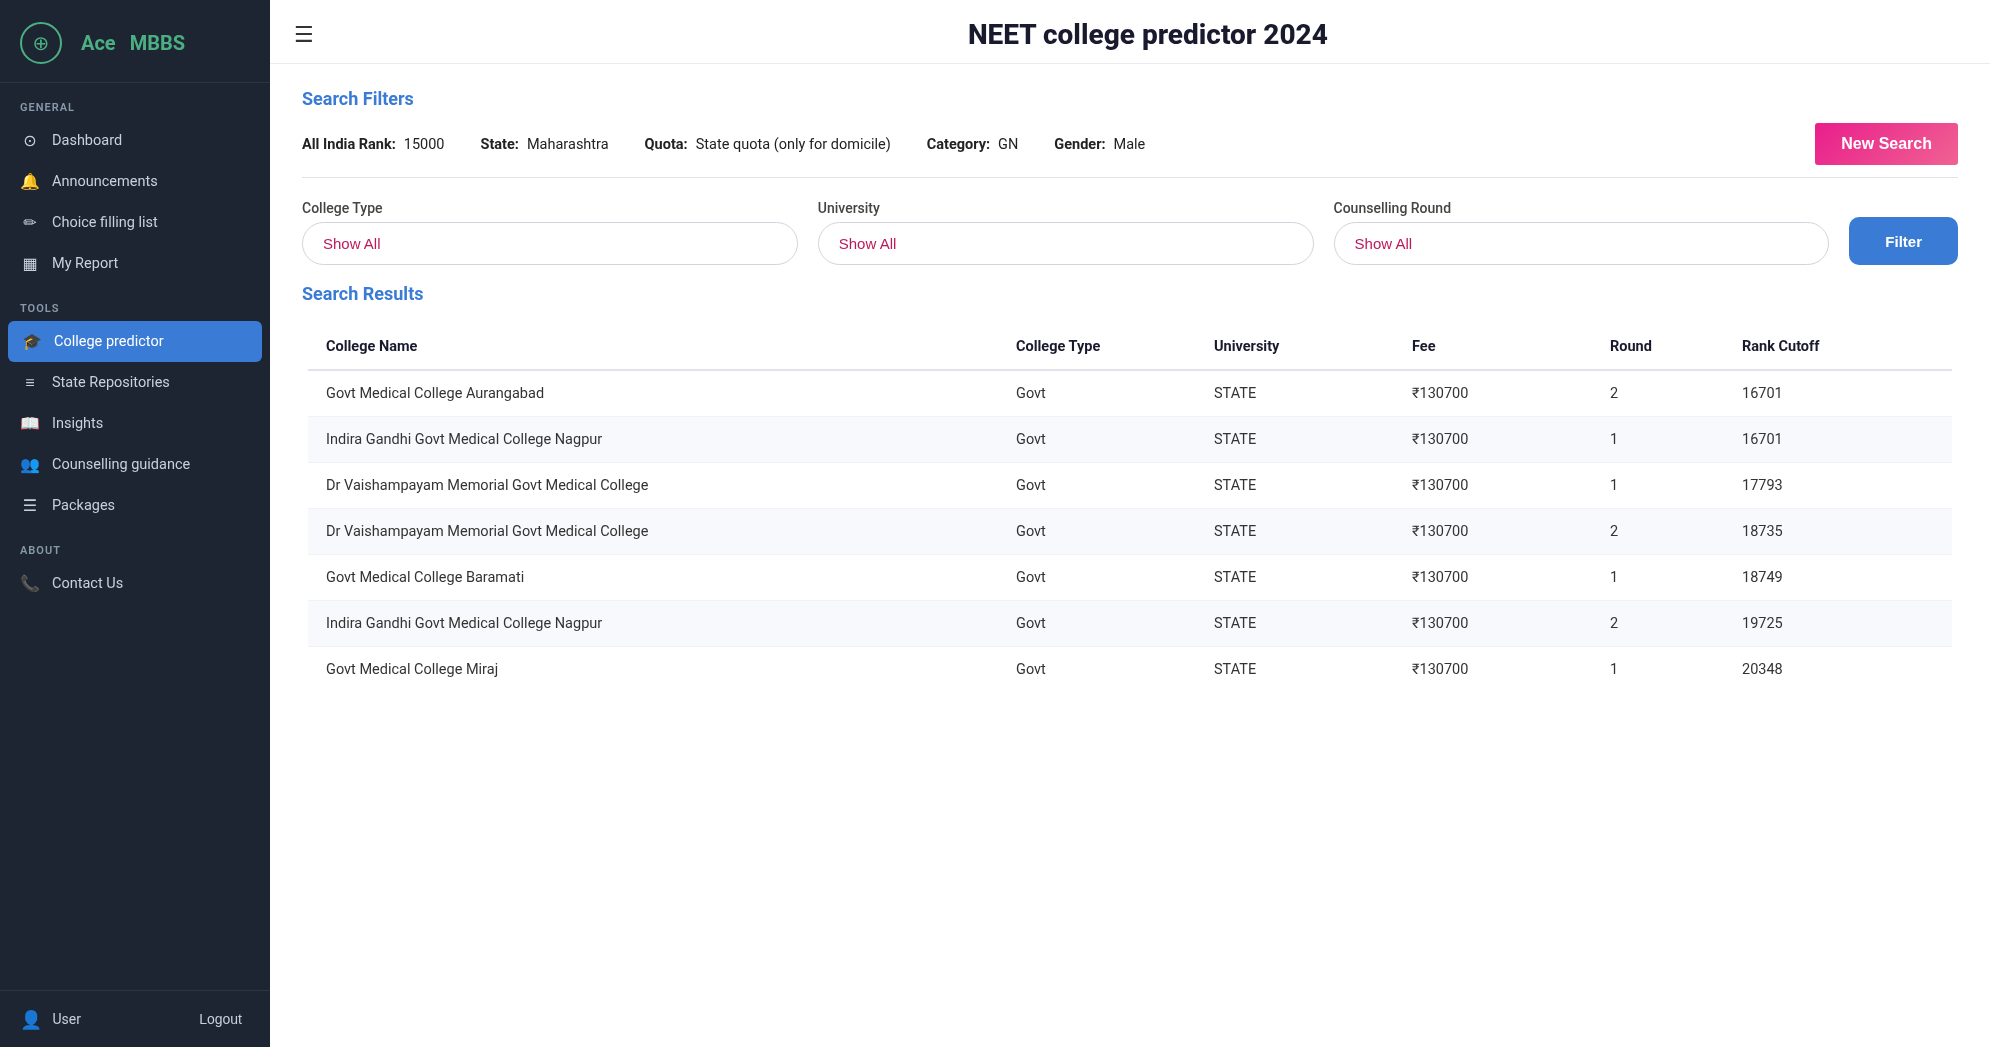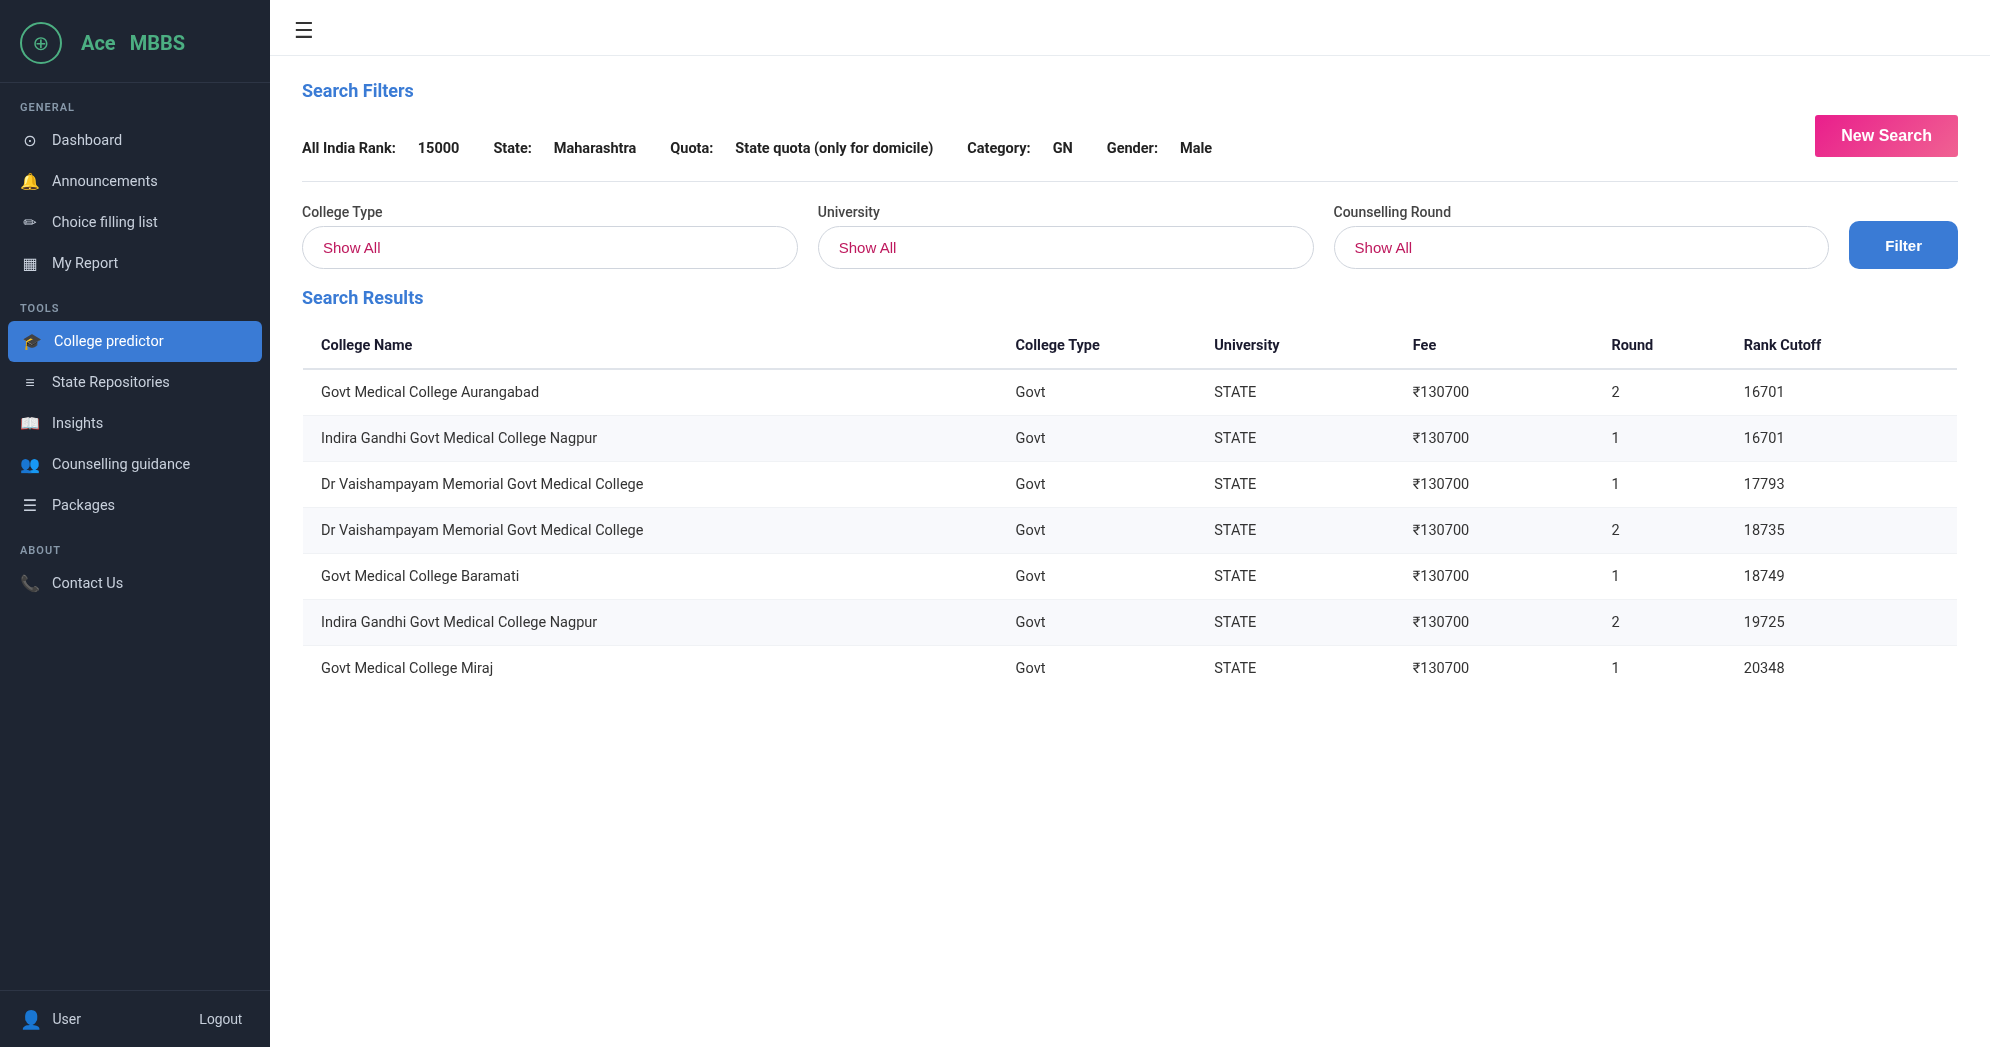--- a/index.html
+++ b/index.html
@@ -106,30 +106,30 @@
       padding: 24px 32px 0 32px;
     }
     .section-title {
       font-size: 18px;
       font-weight: 700;
       color: #3a7bd5;
       margin-bottom: 14px;
     }
     .filters-bar {
       display: flex;
-      align-items: flex-end;
-      gap: 22px;
+      align-items: center;
+      gap: 8px;
       font-size: 14.5px;
       color: #222;
-      padding-bottom: 24px;
+      padding-bottom: 12px;
       border-bottom: 1px solid #e0e4ea;
       flex-wrap: wrap;
     }
     .filter-label { font-weight: 700; }
-    .filter-value { font-weight: 700; margin-right: 12px; }
+    .filter-value { font-weight: 400; margin-right: 28px; }
     .new-search-btn {
       margin-left: auto;
       background: linear-gradient(135deg, #e91e8c, #f06292);
       color: #fff;
       border: none;
       border-radius: 3px;
       padding: 12px 26px;
       font-size: 16px;
       font-weight: 600;
       cursor: pointer;
@@ -185,21 +185,21 @@
     }
     .results-title {
       font-size: 18px;
       font-weight: 700;
       color: #3a7bd5;
       margin-bottom: 14px;
     }
     .results-table {
       width: 100%;
       border-collapse: collapse;
-      border: 1px solid #7f1d1d;
+      border: 6px solid #7f1d1d;
       border-radius: 8px;
       overflow: hidden;
       font-size: 14.5px;
     }
     .results-table th {
       background: #fff;
       text-align: left;
       padding: 14px 18px;
       font-weight: 700;
       color: #1a1a2e;
@@ -288,20 +288,21 @@
       <span>User</span>
     </div>
     <button class="logout-btn">Logout</button>
   </div>
 </div>
 
 <div id="main">
 
   <div class="main-header">
     <span class="hamburger">☰</span>
+    <h1 class="page-title">NEET college predictor 2024</h1>
   </div>
 
   <div class="section-container">
     <div class="section-title">Search Filters</div>
     <div class="filters-bar">
       <span class="filter-label">All India Rank:</span>
       <span class="filter-value">15000</span>
       <span class="filter-label">State:</span>
       <span class="filter-value">Maharashtra</span>
       <span class="filter-label">Quota:</span>

